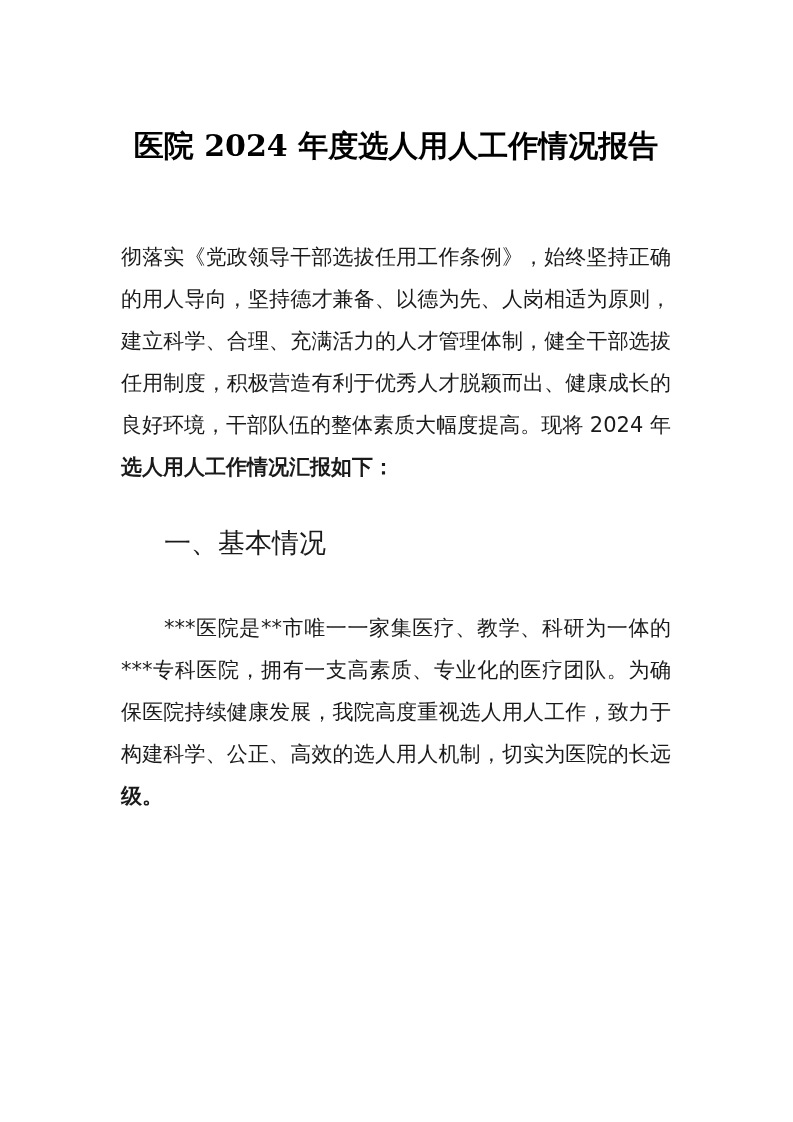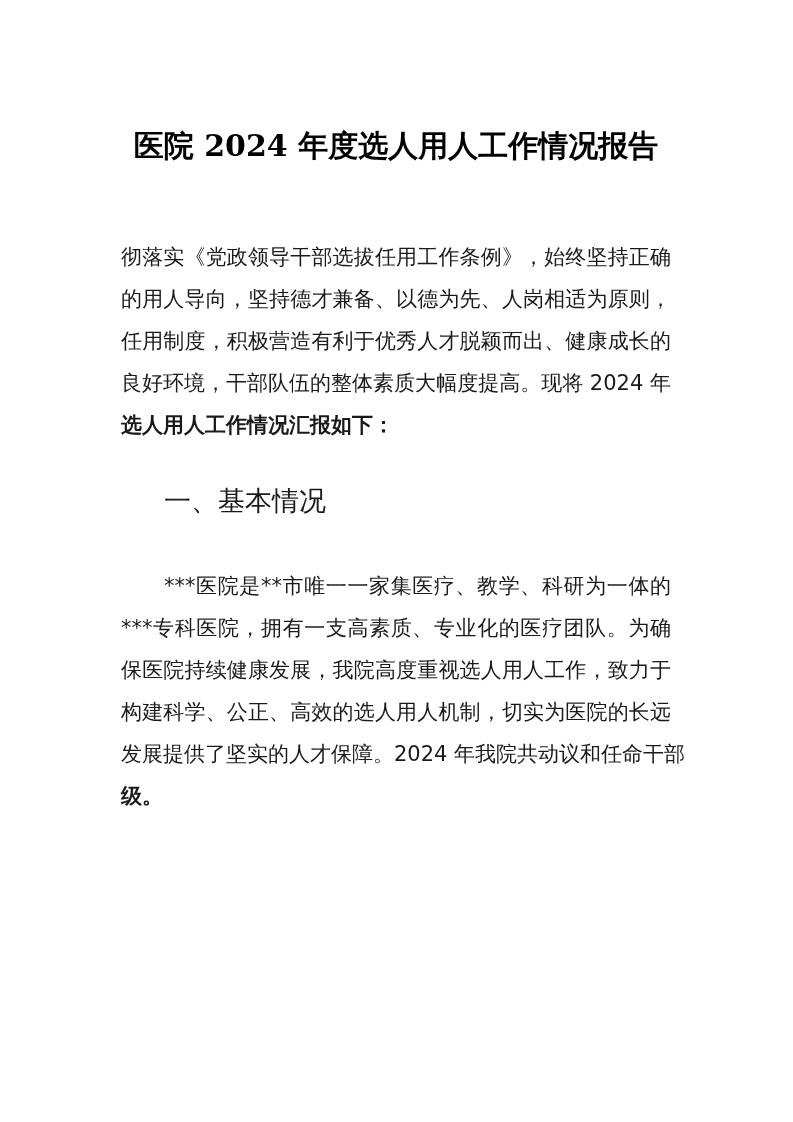--- a/index.html
+++ b/index.html
@@ -54,29 +54,29 @@
 </head>
 <body>
 
 <div class="page">
 
   <h1 class="doc-title">医院 2024 年度选人用人工作情况报告</h1>
 
   <div class="para para-intro">
       <div class="line">彻落实《党政领导干部选拔任用工作条例》，始终坚持正确</div>
       <div class="line">的用人导向，坚持德才兼备、以德为先、人岗相适为原则，</div>
+      <div class="line">建立科学、合理、充满活力的人才管理体制，健全干部选拔</div>
       <div class="line">任用制度，积极营造有利于优秀人才脱颖而出、健康成长的</div>
       <div class="line">良好环境，干部队伍的整体素质大幅度提高。现将 2024 年</div>
       <div class="line last">选人用人工作情况汇报如下：</div>
     </div>
 
   <div class="section-heading">一、基本情况</div>
 
   <div class="para para-body">
       <div class="line first">***医院是**市唯一一家集医疗、教学、科研为一体的</div>
       <div class="line">***专科医院，拥有一支高素质、专业化的医疗团队。为确</div>
       <div class="line">保医院持续健康发展，我院高度重视选人用人工作，致力于</div>
       <div class="line">构建科学、公正、高效的选人用人机制，切实为医院的长远</div>
-      <div class="line">发展提供了坚实的人才保障。2024 年我院共动议和任命干部</div>
       <div class="line last">级。</div>
     </div>
 
 </div>
 
 </body></html>

